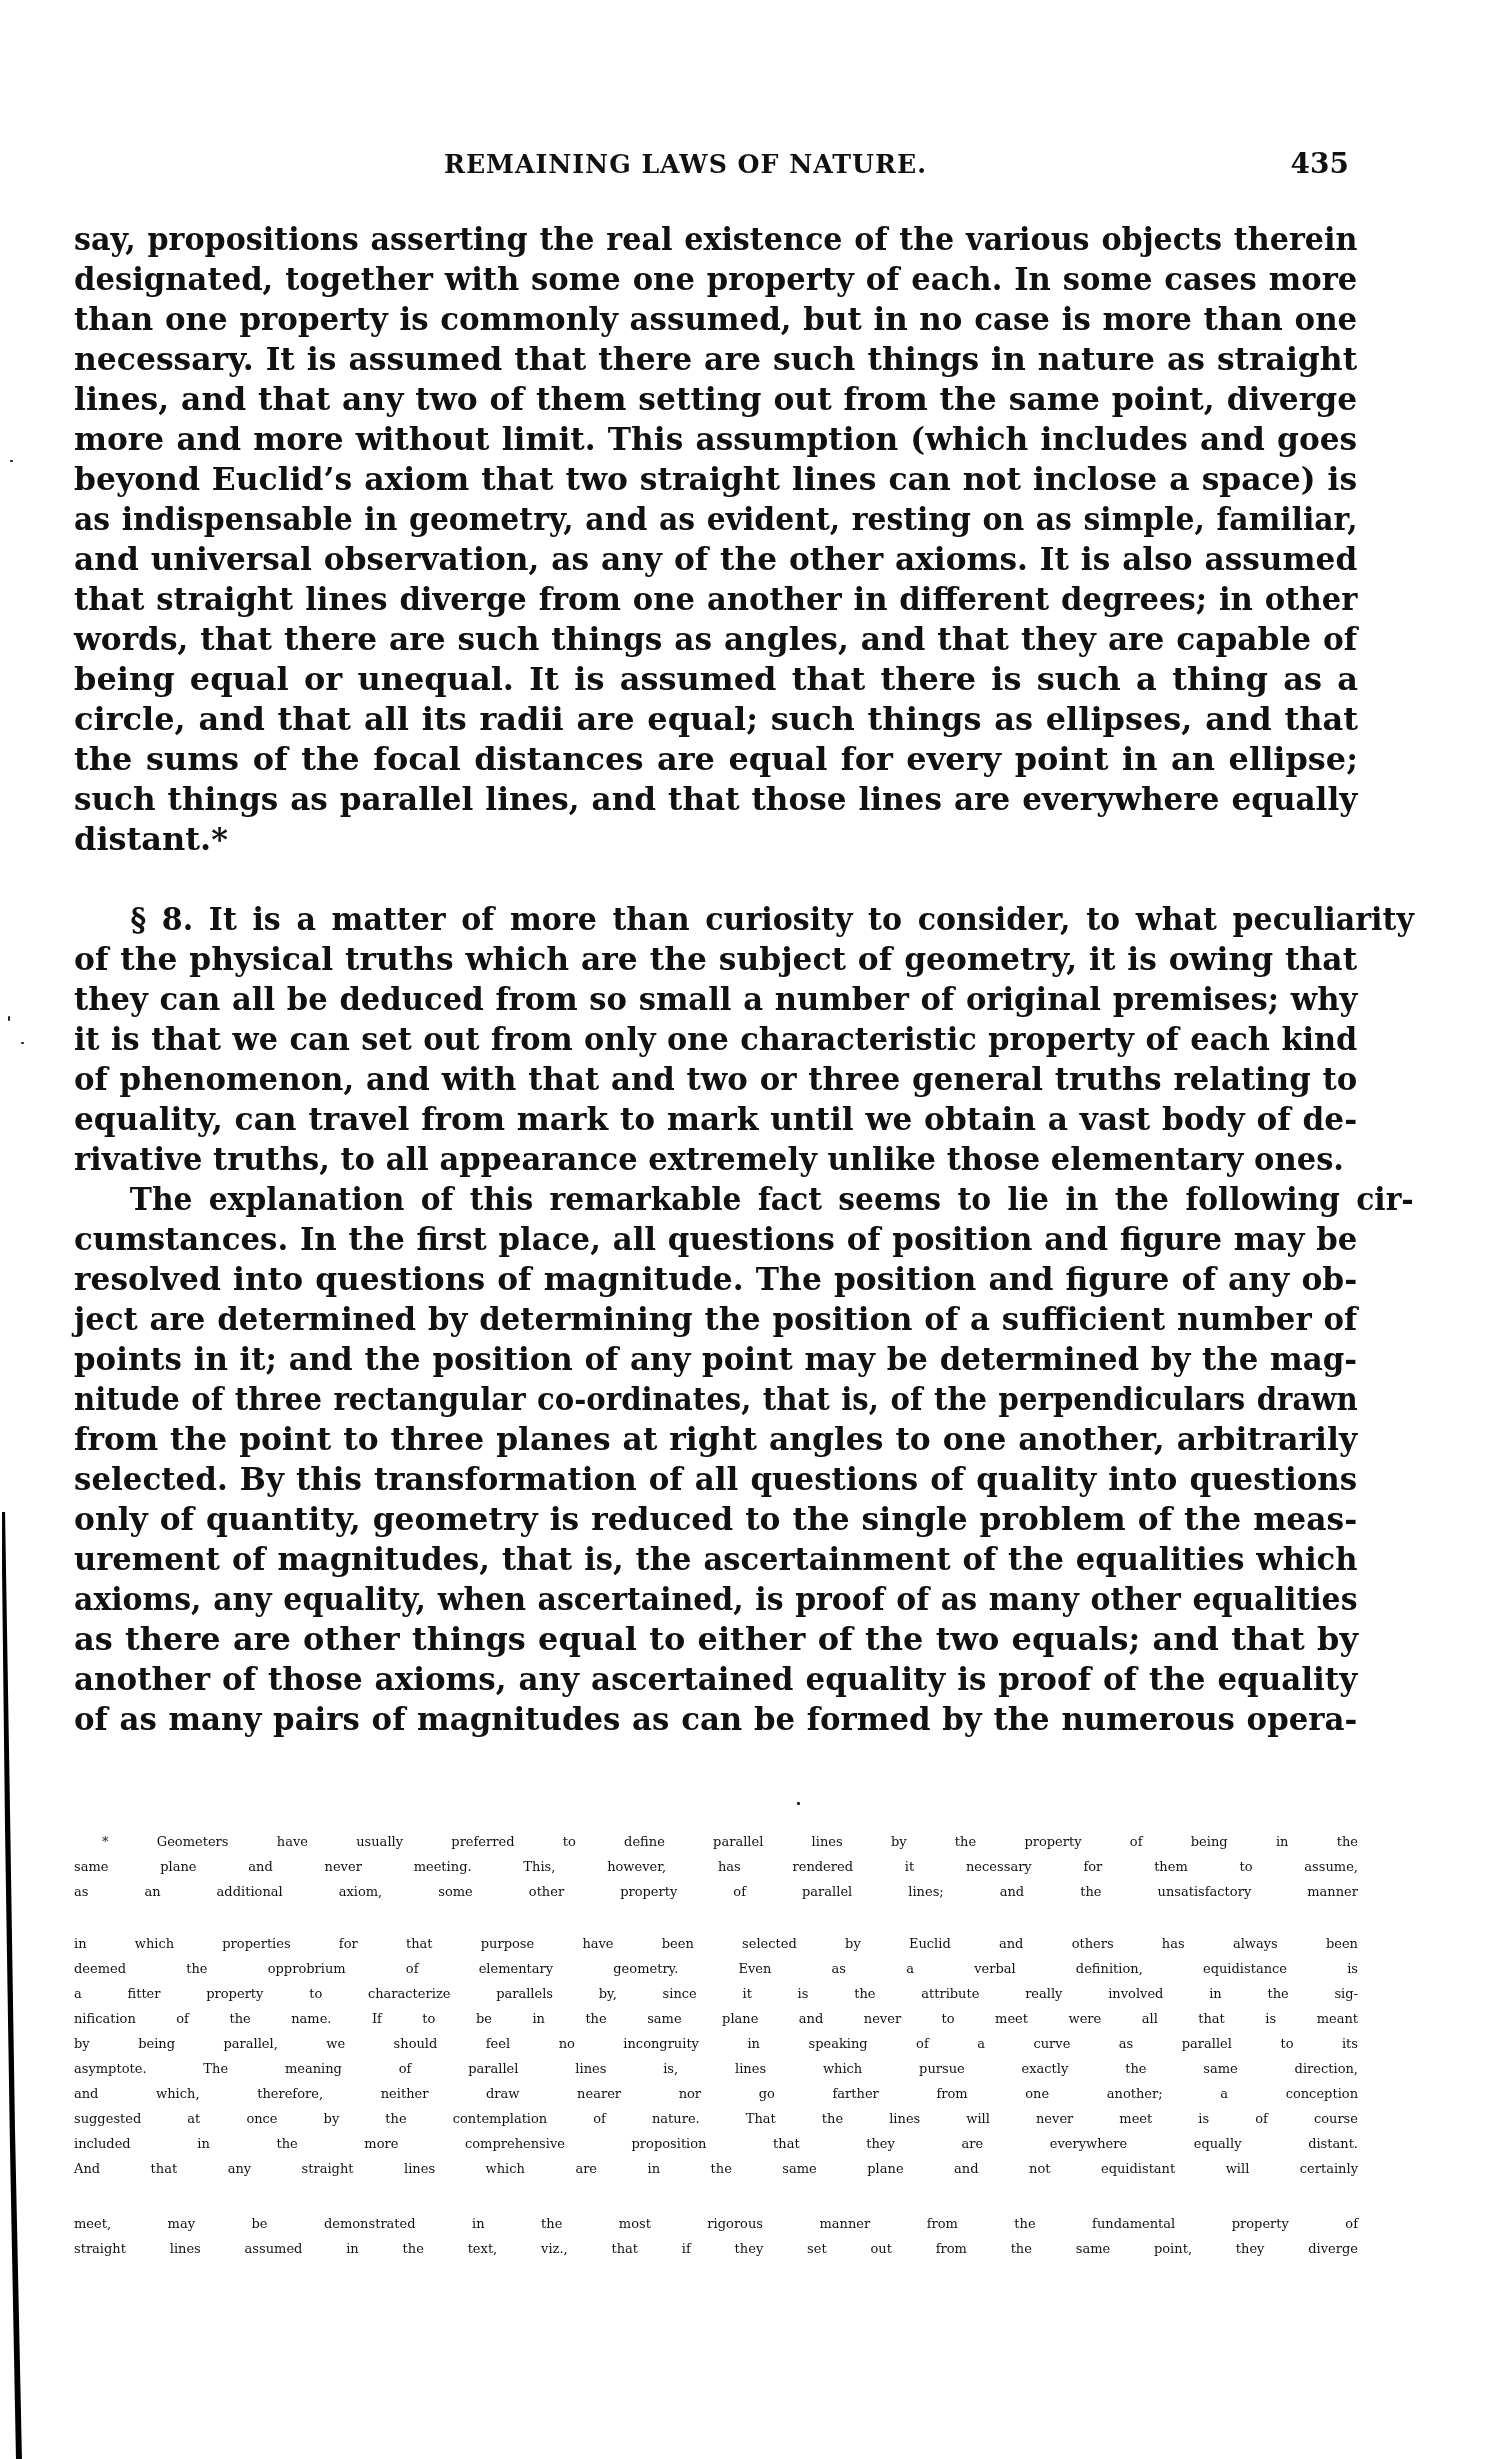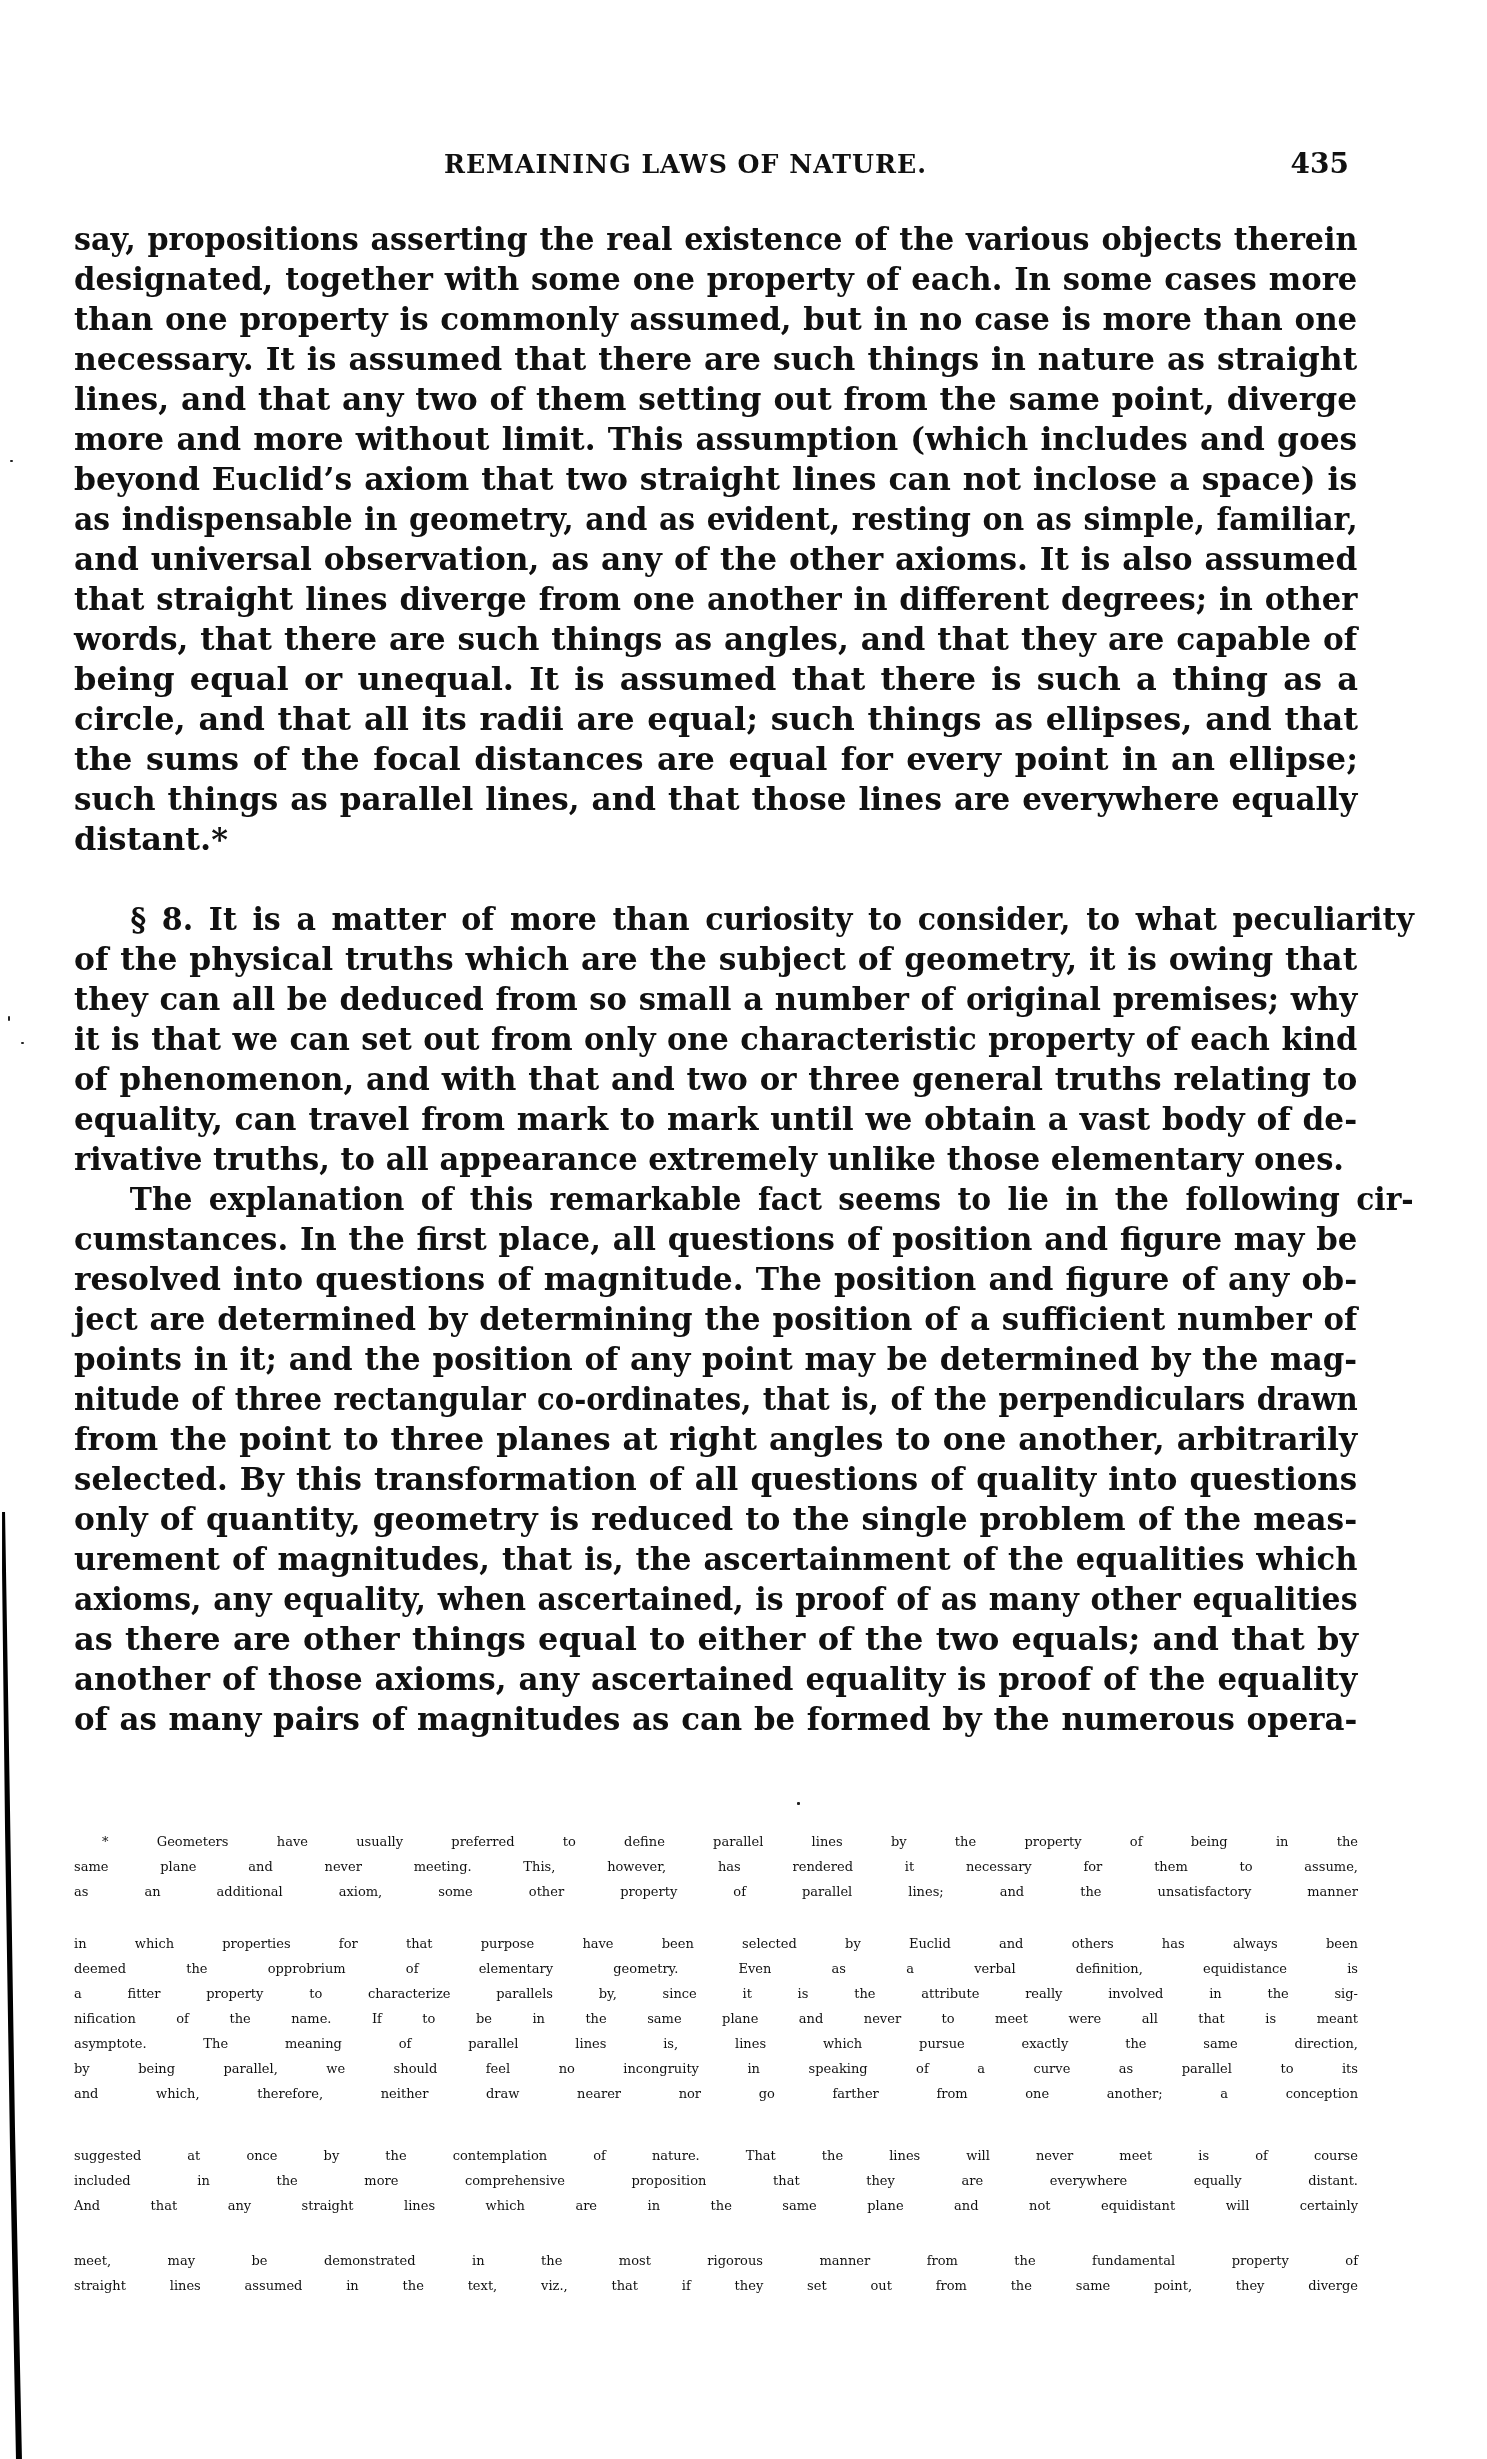--- a/index.html
+++ b/index.html
@@ -175,24 +175,24 @@
 <div class="speck" style="left:10px; top:460px; width:3px; height:2px;"></div>
 
 <div class="footnote">
   <span class="fline indent" style="display: block;">* Geometers have usually preferred to define parallel lines by the property of being in the</span>
   <span class="fline" style="display: block;">same plane and never meeting.  This, however, has rendered it necessary for them to assume,</span>
   <span class="fline" style="display: block;">as an additional axiom, some other property of parallel lines; and the unsatisfactory manner</span>
   <span class="fline" style="display: block; margin-top: 27px;">in which properties for that purpose have been selected by Euclid and others has always been</span>
   <span class="fline" style="display: block;">deemed the opprobrium of elementary geometry.  Even as a verbal definition, equidistance is</span>
   <span class="fline" style="display: block;">a fitter property to characterize parallels by, since it is the attribute really involved in the sig-</span>
   <span class="fline" style="display: block;">nification of the name.  If to be in the same plane and never to meet were all that is meant</span>
+  <span class="fline" style="display: block;">by being parallel, we should feel no incongruity in speaking of a curve as parallel to its</span>
   <span class="fline" style="display: block;">asymptote.  The meaning of parallel lines is, lines which pursue exactly the same direction,</span>
-  <span class="fline" style="display: block;">by being parallel, we should feel no incongruity in speaking of a curve as parallel to its</span>
   <span class="fline" style="display: block;">and which, therefore, neither draw nearer nor go farther from one another; a conception</span>
-  <span class="fline" style="display: block; margin-top: 37px;">suggested at once by the contemplation of nature.  That the lines will never meet is of course</span>
+  <span class="fline" style="display: block;">suggested at once by the contemplation of nature.  That the lines will never meet is of course</span>
   <span class="fline" style="display: block;">included in the more comprehensive proposition that they are everywhere equally distant.</span>
   <span class="fline" style="display: block;">And that any straight lines which are in the same plane and not equidistant will certainly</span>
   <span class="fline" style="display: block; margin-top: 30px;">meet, may be demonstrated in the most rigorous manner from the fundamental property of</span>
   <span class="fline" style="display: block;">straight lines assumed in the text, viz., that if they set out from the same point, they diverge</span>
 </div>
 
 <div class="scan-bar">
   <svg width="22" height="947" viewBox="0 0 22 952">
     <polygon points="0,0 3,0 8,300 13,620 20,952 14,952 8,640 3,320 0,60" fill="#000000"></polygon>
   </svg>

